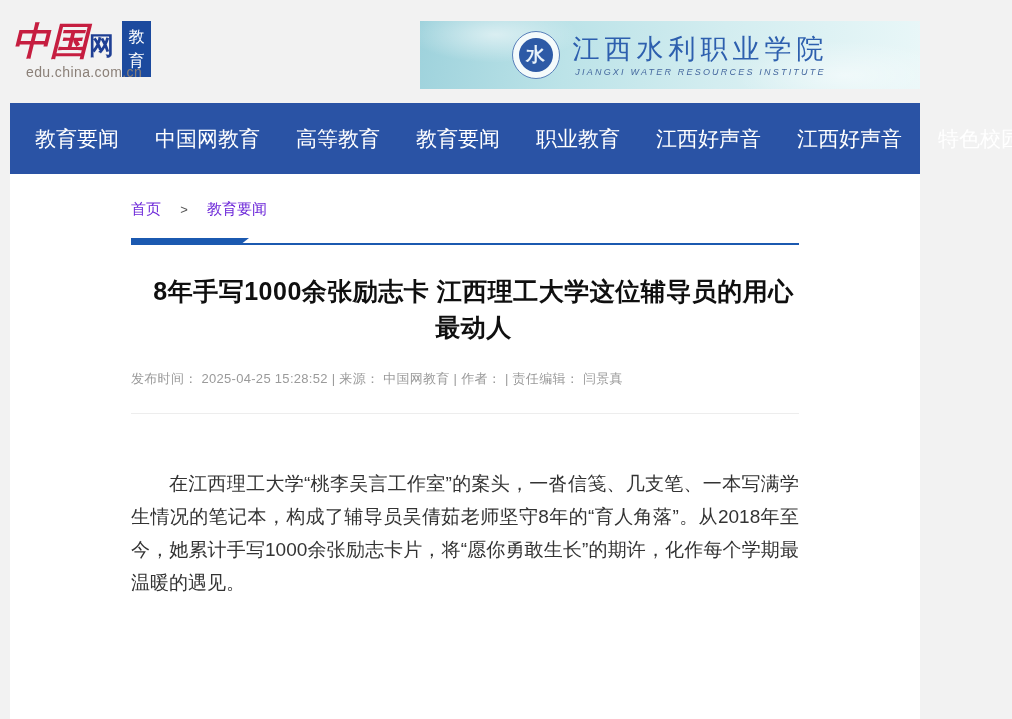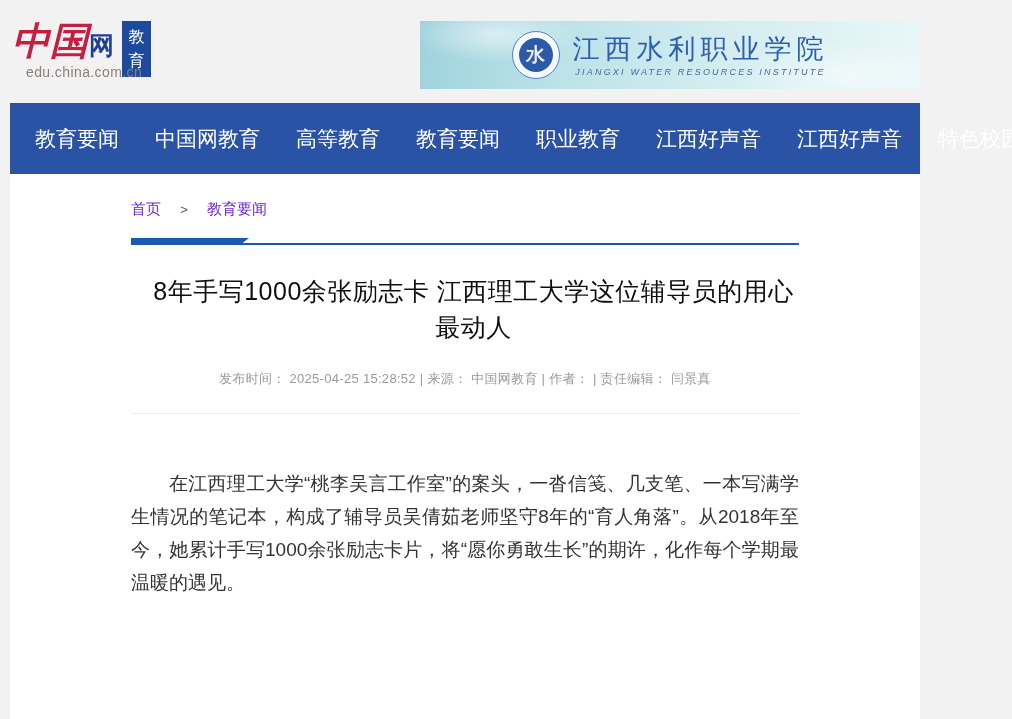--- a/index.html
+++ b/index.html
@@ -102,27 +102,27 @@
     height: 2px; background: #1b59b0;
   }
   .rule-thick {
     position: absolute; left: 0; top: 0; bottom: 0; width: 118px;
     background: #1b59b0;
     clip-path: polygon(0 0, 100% 0, calc(100% - 9px) 100%, 0 100%);
   }
 
   .title {
     margin-top: 28px;
-    font-size: 25px; font-weight: 400; color: #0f0f0f;
+    font-size: 25px; font-weight: 700; color: #0f0f0f;
     text-align: center; line-height: 36px;
     letter-spacing: 0.5px;
     margin-left: 17px;
   }
   .meta {
-    margin-top: 25px; text-align: center;
+    margin-top: 25px; text-align: left;
     font-size: 13px; color: #9a9a9a; letter-spacing: 0.3px;
   }
   .meta-rule { margin-top: 25px; border-top: 1px solid #ededed; }
 
   .article-body {
     margin-top: 53px;
     font-size: 19px; line-height: 33px; color: #333;
     text-align: justify;
   }
   .article-body p { text-indent: 2em; margin-bottom: 4px; }

